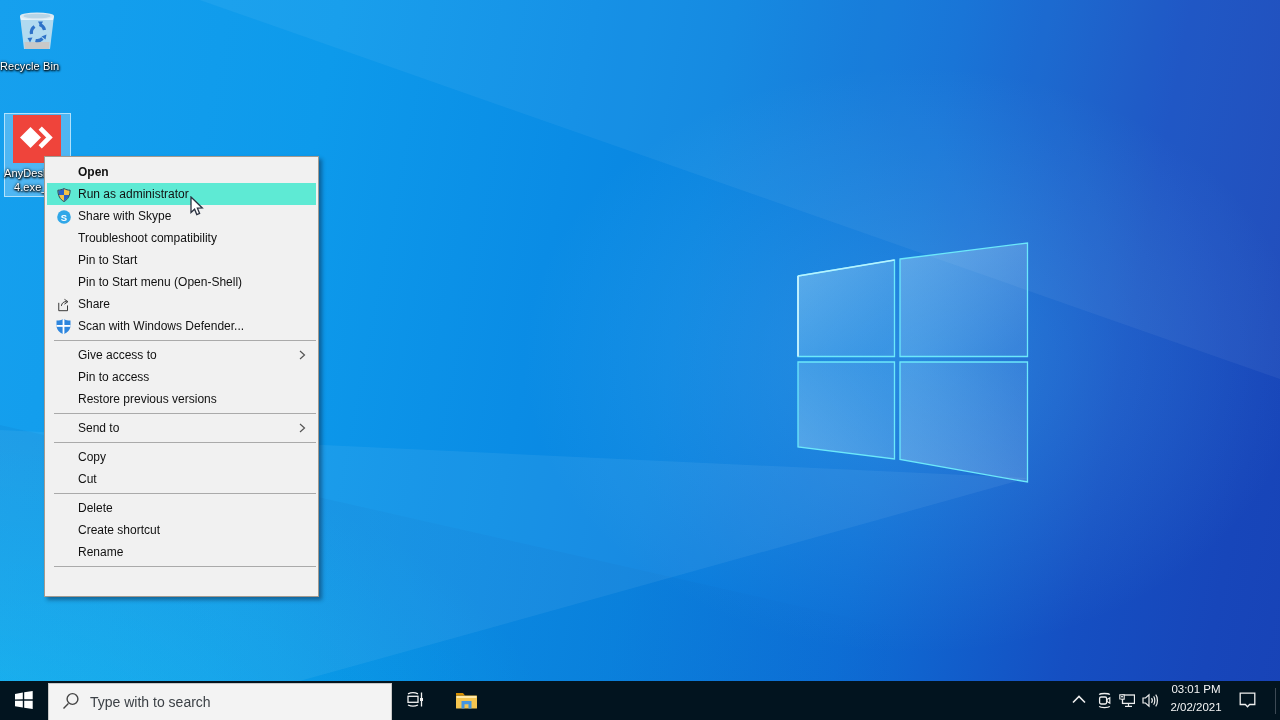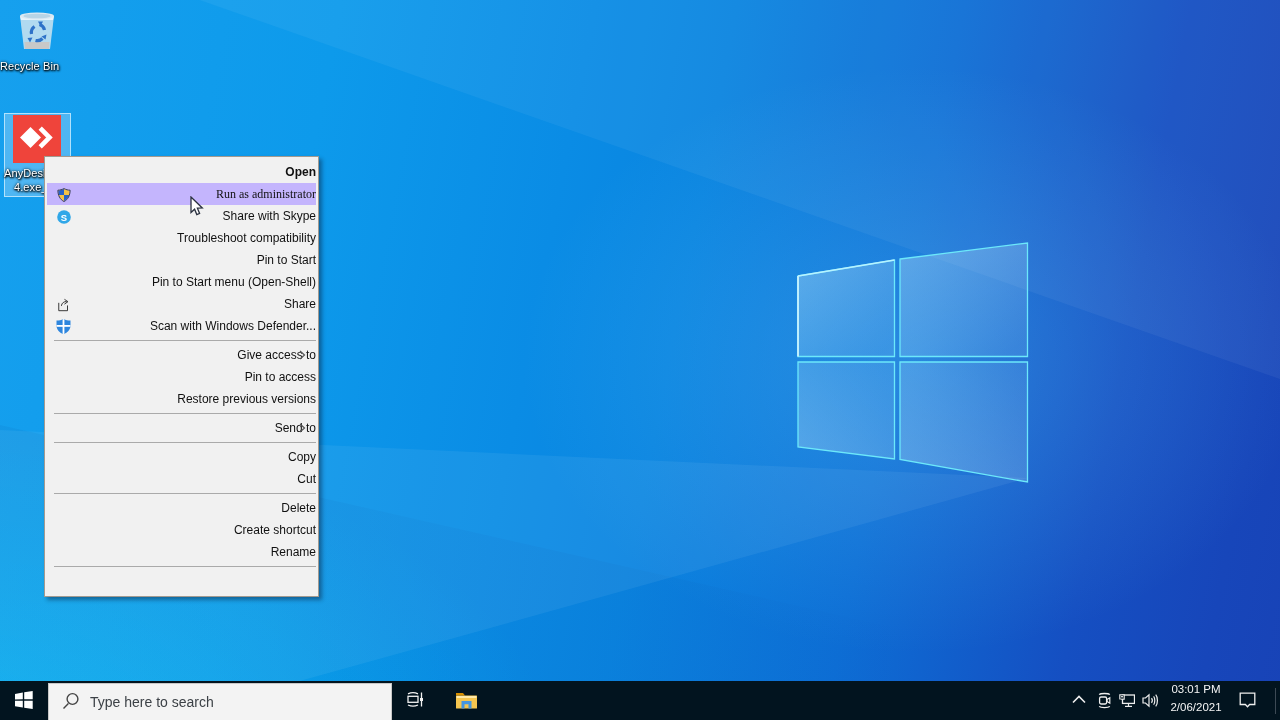--- a/index.html
+++ b/index.html
@@ -23,22 +23,22 @@
      text-shadow: 0 1px 2px rgba(0,0,0,1), 0 0 3px rgba(0,0,0,.85), 1px 1px 2px rgba(0,0,0,.9); letter-spacing:0.1px; }
 
   .sel { position:absolute; left:4px; top:113px; width:67px; height:84px;
      background:rgba(160,215,250,0.42); border:1px solid rgba(210,240,255,0.75); }
 
   
   .menu { position:absolute; left:44px; top:156px; width:275px; height:441px;
      background:#f1f1f1; border:1px solid #a29a90;
      box-shadow: 3px 3px 4px rgba(10,30,60,0.45);
      padding-top:4px; font-size:12px; color:#111; }
-  .mi { position:relative; height:22px; line-height:22px; padding-left:31px; margin:0 2px; white-space:nowrap;text-align:right; }
-  .mi.hl { background:#c4b5fd;font-family:Liberation Serif, serif; }
+  .mi { position:relative; height:22px; line-height:22px; padding-left:31px; margin:0 2px; white-space:nowrap; }
+  .mi.hl { background:#5eead4; }
   .mi.bold { font-weight:bold; }
   .mi .ic { position:absolute; left:10px; top:4.5px; width:14px; height:14px; }
   .mi .arr { position:absolute; right:9px; top:6px; width:10px; height:10px; }
   .msep { height:1px; background:#aaa; margin:3px 2px 3px 9px; }
 
   
   .taskbar { position:absolute; left:0; top:681px; width:1280px; height:39px; background:#02141f; }
   .search { position:absolute; left:48px; top:2px; width:344px; height:37px; background:#f3f3f3; border:1px solid #c8c8c8; border-bottom:none; }
   .search .txt { position:absolute; left:41px; top:10px; font-size:14px; color:#3c4146; }
   .tb-ic { position:absolute; }
@@ -178,21 +178,21 @@
     <polygon points="0,2.9 7.8,1.5 7.8,8.2 0,8.6" fill="#fff"></polygon>
     <polygon points="9.2,1.2 17.7,0.1 17.7,8.2 9.2,8.2" fill="#fff"></polygon>
     <polygon points="0,9.8 7.8,9.8 7.8,16.4 0,15.3" fill="#fff"></polygon>
     <polygon points="9.2,9.8 17.7,9.8 17.7,17.9 9.2,16.7" fill="#fff"></polygon>
   </svg>
   <div class="search">
     <svg class="tb-ic" style="left:13px;top:8px" width="18" height="18" viewBox="0 0 18 18">
       <circle cx="10.5" cy="7" r="5.4" fill="none" stroke="#444" stroke-width="1.4"></circle>
       <line x1="6.4" y1="11.4" x2="1.5" y2="16.5" stroke="#444" stroke-width="1.4"></line>
     </svg>
-    <div class="txt">Type here to search</div>
+    <div class="txt">Type with to search</div>
   </div>
 
   <svg class="tb-ic" style="left:407px;top:10px" width="17" height="17" viewBox="0 0 17 17">
     <g stroke="#f2f2f2" stroke-width="1.3" fill="none">
       <path d="M1 2.8 C4 1.4 8 1.4 11 2.8"></path>
       <rect x="1" y="5.3" width="10" height="6"></rect>
       <path d="M1 14 C4 15.4 8 15.4 11 14"></path>
       <line x1="14.5" y1="1.5" x2="14.5" y2="15.5"></line>
     </g>
     <rect x="13" y="7" width="3" height="3" fill="#f2f2f2"></rect>
@@ -226,20 +226,20 @@
   </svg>
 
   <svg class="tb-ic" style="left:1142px;top:12px" width="17" height="15" viewBox="0 0 17 15">
     <path d="M1 5 L3.5 5 L7 1.8 L7 13.2 L3.5 10 L1 10 Z" fill="none" stroke="#eee" stroke-width="1.2"></path>
     <path d="M9.5 5.2 C10.4 6.4 10.4 8.6 9.5 9.8" fill="none" stroke="#eee" stroke-width="1.2"></path>
     <path d="M11.6 3.4 C13.2 5.3 13.2 9.7 11.6 11.6" fill="none" stroke="#eee" stroke-width="1.2"></path>
     <path d="M13.7 1.6 C16 4.2 16 10.8 13.7 13.4" fill="none" stroke="#eee" stroke-width="1.2"></path>
   </svg>
   <div class="clock">
       <div style="margin-top:2.5px">03:01 PM</div>
-      <div style="margin-top:6.5px">2/06/2021</div>
+      <div style="margin-top:6.5px">2/02/2021</div>
     </div>
 
   <svg class="tb-ic" style="left:1239px;top:11px" width="17" height="17" viewBox="0 0 17 17">
     <path d="M1.2 1.2 L15.8 1.2 L15.8 12.5 L10.6 12.5 L8.5 14.8 L6.4 12.5 L1.2 12.5 Z" fill="none" stroke="#eee" stroke-width="1.3"></path>
   </svg>
   <div class="showdesk"></div>
 </div>
 
 </body></html>

